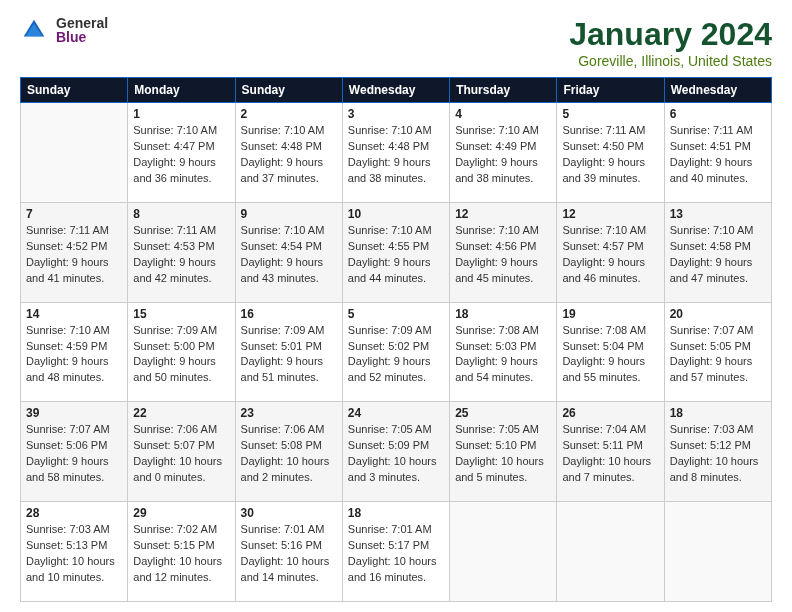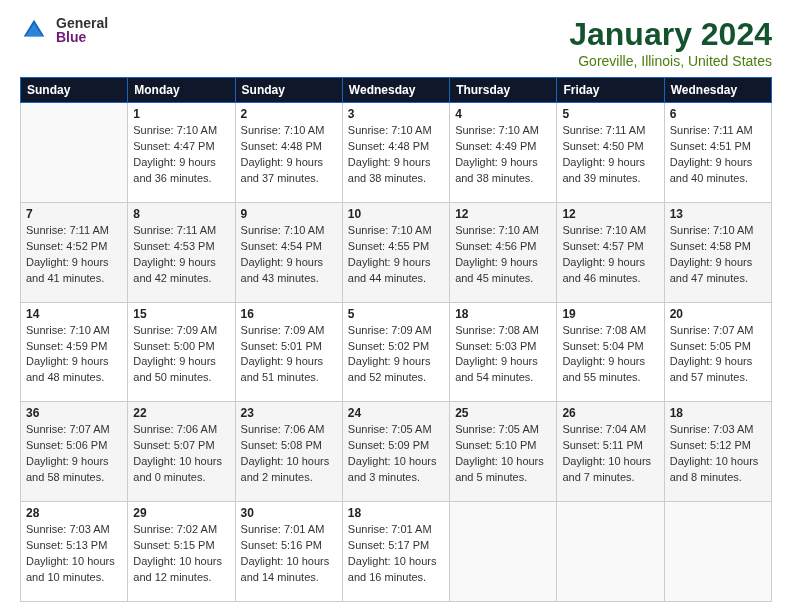--- a/index.html
+++ b/index.html
@@ -221,21 +221,21 @@
             <span class="day-number">19</span>
             <div class="day-info">Sunrise: 7:08 AM<br>Sunset: 5:04 PM<br>Daylight: 9 hours and 55 minutes.</div>
           </td>
           <td>
             <span class="day-number">20</span>
             <div class="day-info">Sunrise: 7:07 AM<br>Sunset: 5:05 PM<br>Daylight: 9 hours and 57 minutes.</div>
           </td>
         </tr>
         <tr>
           <td>
-            <span class="day-number">36</span>
+            <span class="day-number">39</span>
             <div class="day-info">Sunrise: 7:07 AM<br>Sunset: 5:06 PM<br>Daylight: 9 hours and 58 minutes.</div>
           </td>
           <td>
             <span class="day-number">22</span>
             <div class="day-info">Sunrise: 7:06 AM<br>Sunset: 5:07 PM<br>Daylight: 10 hours and 0 minutes.</div>
           </td>
           <td>
             <span class="day-number">23</span>
             <div class="day-info">Sunrise: 7:06 AM<br>Sunset: 5:08 PM<br>Daylight: 10 hours and 2 minutes.</div>
           </td>

